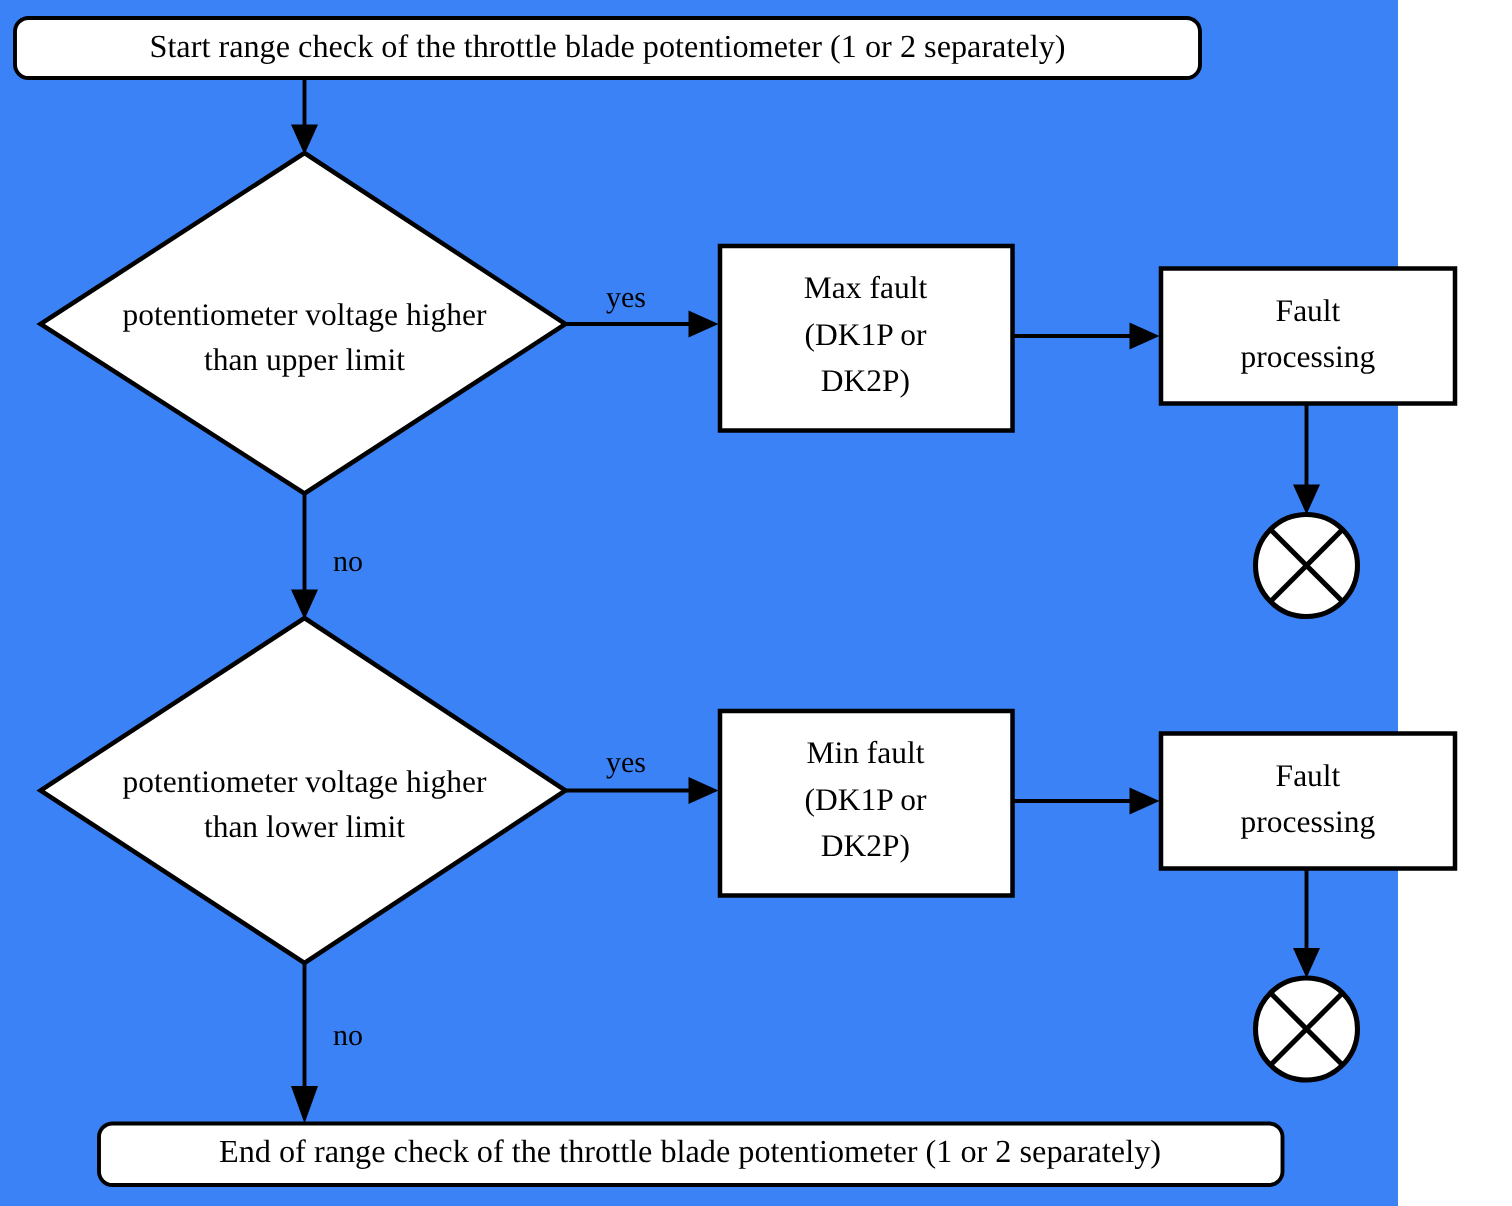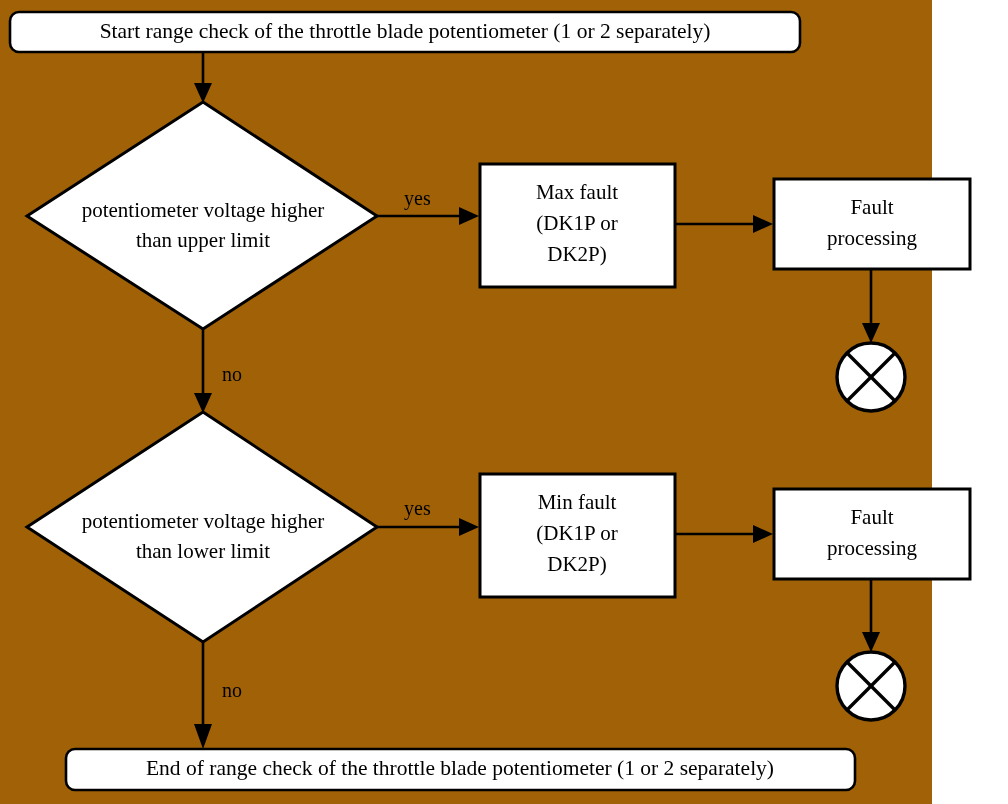--- a/index.html
+++ b/index.html
@@ -11,21 +11,21 @@
   body {
     width: 1008px;
     height: 804px;
     overflow: hidden;
     font-family: "Liberation Serif", "DejaVu Serif", serif;
   }
   #flowchart-root {
     position: relative;
     width: 932px;
     height: 804px;
-    background: #a16207;
+    background: #3b82f6;
   }
   svg.chart-svg {
     display: block;
     width: 1008px;
     height: 804px;
   }
   .shape-stroke {
     fill: #ffffff;
     stroke: #000000;
     stroke-width: 3;

